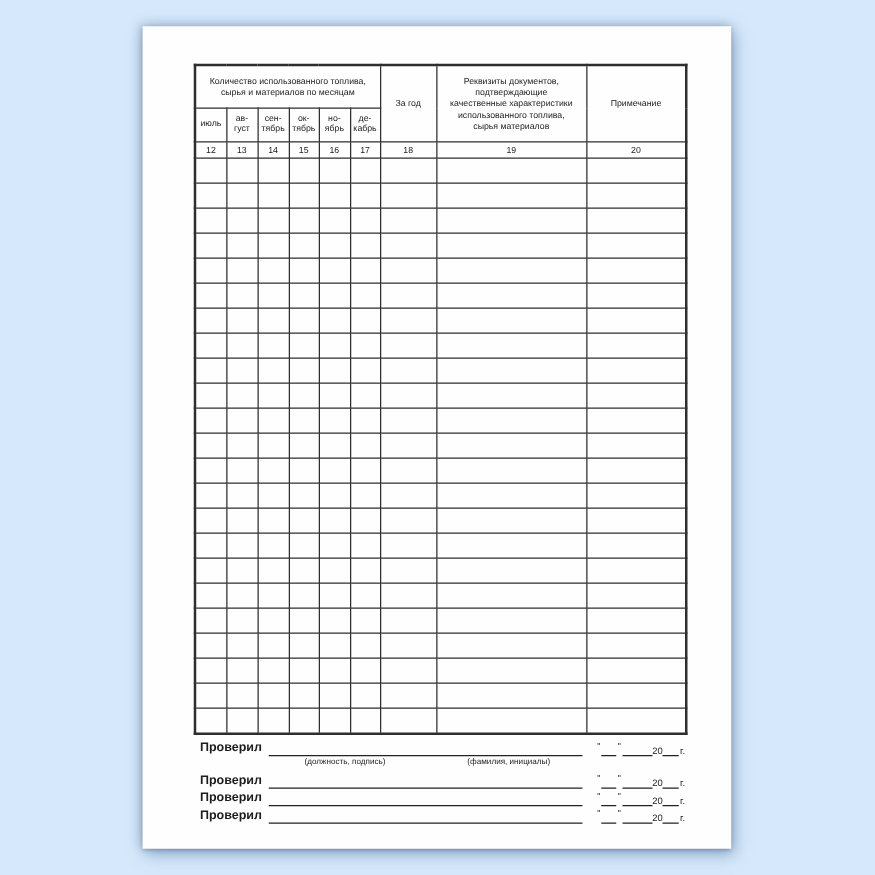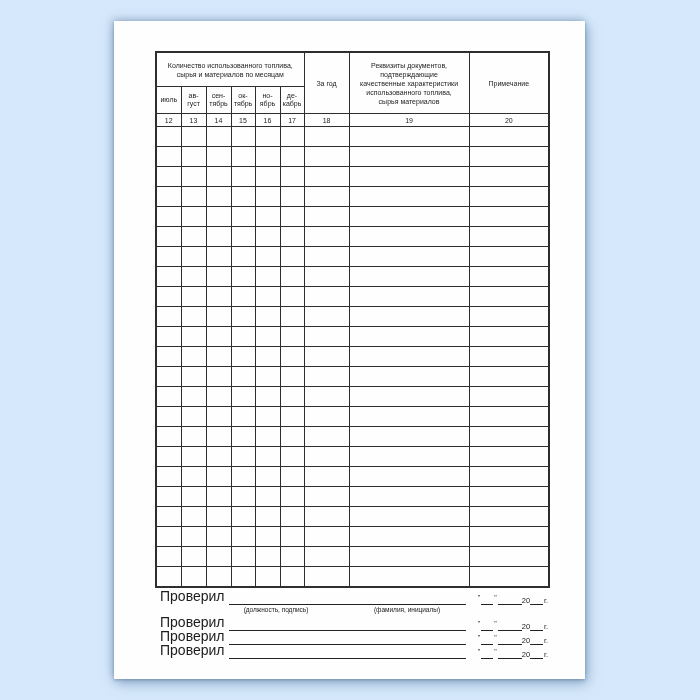--- a/index.html
+++ b/index.html
@@ -82,22 +82,22 @@
   
   .sig-row {
     position: absolute;
     left: 46px;
     width: 388px;
     display: flex;
     align-items: flex-end;
     height: 13px;
   }
   .sig-row .sig-label {
-    font-size: 14px;
-    font-weight: normal;
+    font-size: 10px;
+    font-weight: bold;
     padding-bottom: 1px;
     white-space: nowrap;
   }
   .sig-row .sig-line {
     flex: 1;
     height: 9px;
     border-bottom: 1px solid #222;
     margin-left: 5px;
   }
   .date-group {

